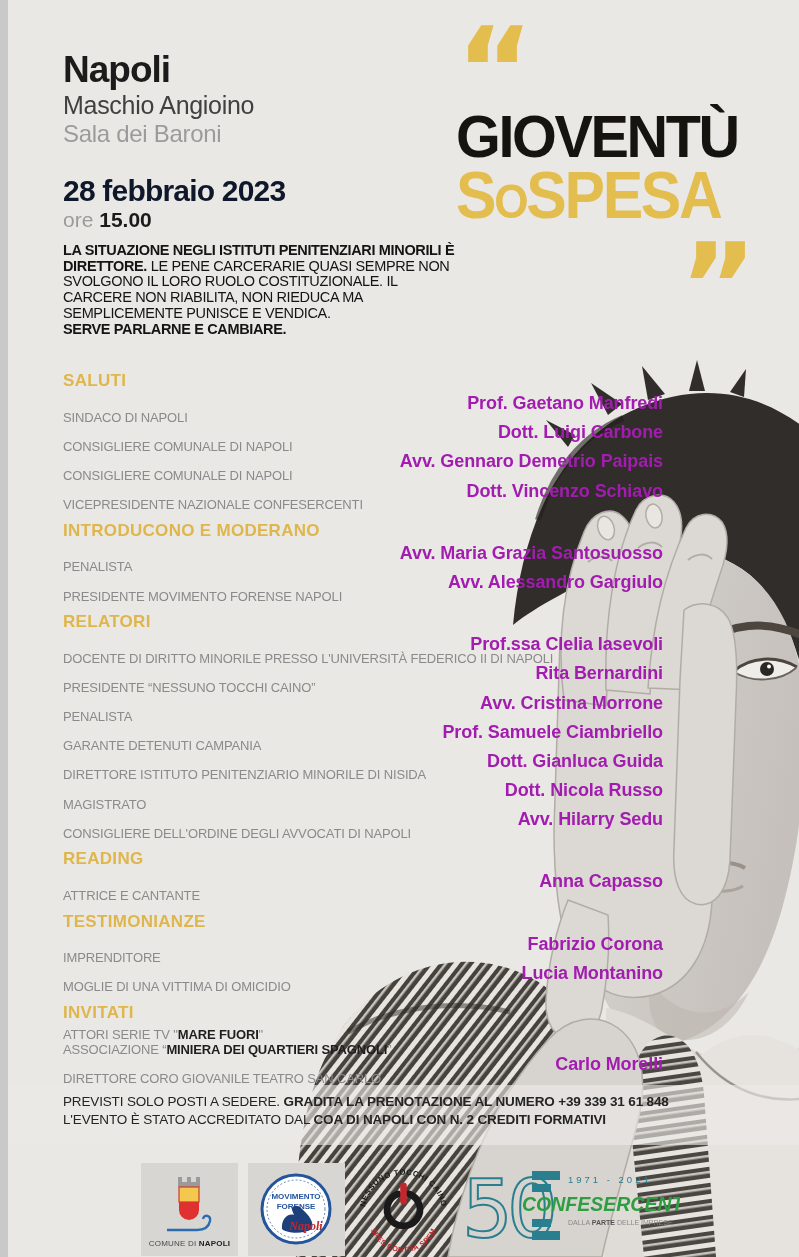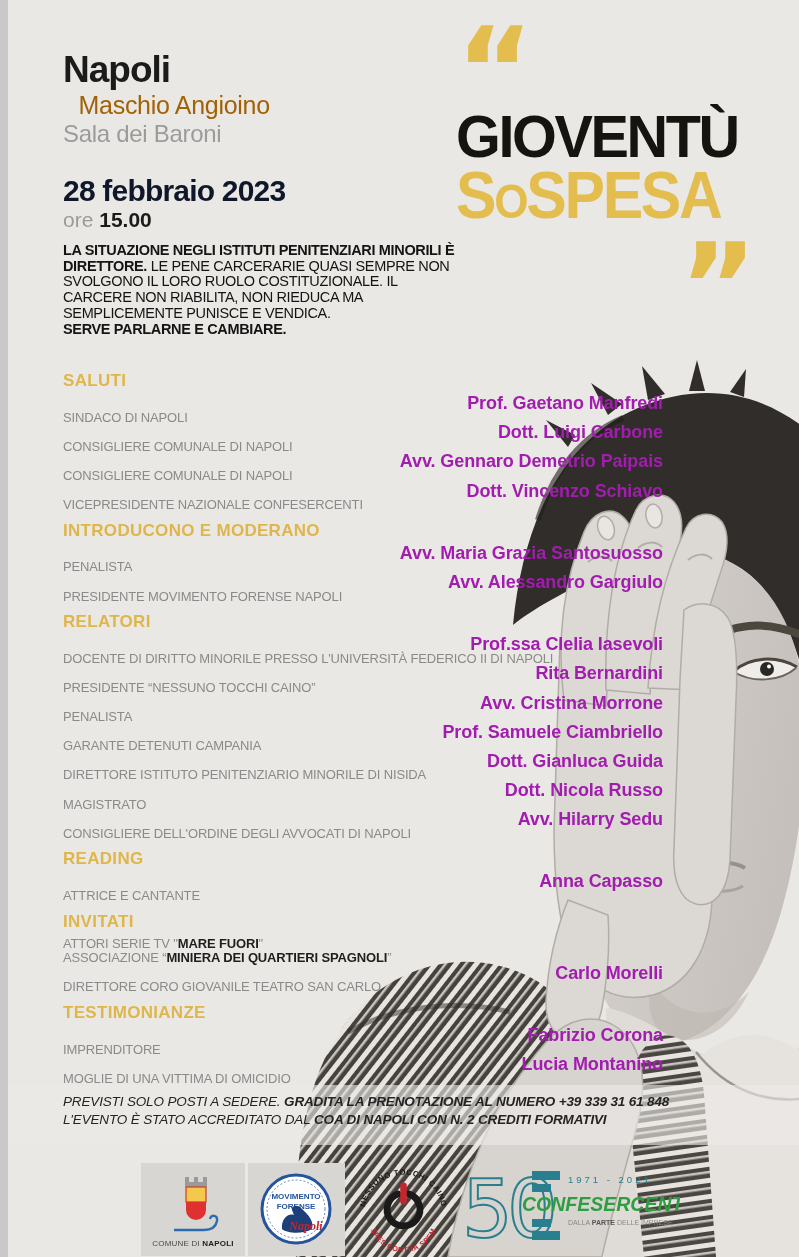--- a/index.html
+++ b/index.html
@@ -4,21 +4,21 @@
 <style>
   html,body{margin:0;padding:0;background:#c9c9c9;}
   .poster{position:relative;width:799px;height:1257px;background:#eae8e5;overflow:hidden;
           font-family:"Liberation Sans",sans-serif;margin-left:8px;-webkit-font-smoothing:antialiased;}
   .layer{position:absolute;z-index:3;}
   svg.portrait{position:absolute;left:0;top:0;z-index:1;}
 
   
   .loc{left:55px;top:50px;}
   .city{font-size:37px;font-weight:bold;color:#1b1b1b;letter-spacing:-1px;line-height:40px;}
-  .venue{font-size:25px;color:#a16207;line-height:29px;margin-top:1px;letter-spacing:-0.3px;text-align:center;}
+  .venue{font-size:25px;color:#404040;line-height:29px;margin-top:1px;letter-spacing:-0.3px;}
   .room{font-size:24px;color:#9b9b9b;line-height:28px;letter-spacing:-0.3px;}
   .date{font-size:30px;font-weight:bold;color:#0f172a;margin-top:27px;letter-spacing:-0.8px;line-height:32px;}
   .time{font-size:21px;line-height:24px;margin-top:1px;color:#1b1b1b;}
   .time .ore{color:#9b9b9b;font-weight:normal;}
   .time .hr{font-weight:bold;}
 
   
   .title{left:448px;top:30px;width:335px;}
   .qopen{color:#e4bd4f;font-size:118px;font-weight:bold;line-height:80px;height:78px;
          font-family:"DejaVu Sans",sans-serif;letter-spacing:-6px;}
@@ -38,21 +38,21 @@
   
   .cols{left:55px;top:371px;width:600px;}
   .sec{margin-bottom:8px;}
   .sec-h{font-size:17px;font-weight:bold;color:#dfb64b;letter-spacing:0.3px;line-height:20px;margin:0 0 5px 0;}
   .pname{font-size:18px;font-weight:bold;color:#a21caf;line-height:14.6px;letter-spacing:-0.1px;text-align:right;}
   .prole{font-size:13px;color:#8a8a8a;line-height:14.6px;letter-spacing:-0.15px;}
   .prole b{color:#1e1e1e;font-weight:bold;}
 
   
   .band{position:absolute;left:0;top:1085px;width:799px;height:60px;background:rgba(236,234,231,0.62);z-index:2;}
-  .note{left:55px;top:1093px;width:720px;font-size:13.5px;line-height:17.5px;color:#242424;letter-spacing:-0.15px;font-style:italic;}
+  .note{left:55px;top:1093px;width:720px;font-size:13.5px;line-height:17.5px;color:#242424;letter-spacing:-0.15px;}
   .note b{font-weight:bold;}
 
   
   .tile{position:absolute;top:1163px;width:97px;height:93px;background:#d8d6d3;z-index:3;}
   .tile.clear{background:transparent;}
   .logo-caption{position:absolute;left:0;right:0;bottom:8px;text-align:center;font-size:8px;
                 color:#4a4a4a;letter-spacing:0.2px;}
   .logo-caption b{color:#222;}
 </style>
 </head>
@@ -215,46 +215,46 @@
 
     <section class="sec">
       <h2 class="sec-h">READING</h2>
       <div>
         <div class="pname">Anna Capasso</div>
         <div class="prole">ATTRICE E CANTANTE</div>
       </div>
     </section>
 
     <section class="sec">
-      <h2 class="sec-h">INVITATI</h2>
-      <div class="prole"><span>ATTORI SERIE TV "</span><b>MARE FUORI</b><span>"</span></div>
-      <div class="prole"><span>ASSOCIAZIONE “</span><b>MINIERA DEI QUARTIERI SPAGNOLI</b><span>”</span></div>
-      <div>
-        <div class="pname">Carlo Morelli</div>
-        <div class="prole">DIRETTORE CORO GIOVANILE TEATRO SAN CARLO</div>
-      </div>
-    </section>
-
-    <section class="sec">
       <h2 class="sec-h">TESTIMONIANZE</h2>
       <div>
         <div class="pname">Fabrizio Corona</div>
         <div class="prole">IMPRENDITORE</div>
         <div class="pname">Lucia Montanino</div>
         <div class="prole">MOGLIE DI UNA VITTIMA DI OMICIDIO</div>
       </div>
     </section>
+
+    <section class="sec">
+      <h2 class="sec-h">INVITATI</h2>
+      <div class="prole"><span>ATTORI SERIE TV "</span><b>MARE FUORI</b><span>"</span></div>
+      <div class="prole"><span>ASSOCIAZIONE “</span><b>MINIERA DEI QUARTIERI SPAGNOLI</b><span>”</span></div>
+      <div>
+        <div class="pname">Carlo Morelli</div>
+        <div class="prole">DIRETTORE CORO GIOVANILE TEATRO SAN CARLO</div>
+      </div>
+    </section>
   </div>
 
   <div class="layer note">
     <div><span>PREVISTI SOLO POSTI A SEDERE. </span><b>GRADITA LA PRENOTAZIONE AL NUMERO </b><b>+39 339 31 61 848</b></div>
     <div><span>L'EVENTO È STATO ACCREDITATO DAL </span><b>COA DI NAPOLI CON N. 2 CREDITI FORMATIVI</b></div>
   </div>
 
-  <div class="tile" style="left:133px;padding-left:7px;">
+  <div class="tile" style="left:133px;">
     <svg width="97" height="93" viewBox="0 0 97 75">
       <g stroke="none">
         <rect x="37" y="10" width="22" height="5" fill="#9a9a9a"></rect>
         <rect x="37" y="5" width="4" height="6" fill="#9a9a9a"></rect>
         <rect x="46" y="5" width="4" height="6" fill="#9a9a9a"></rect>
         <rect x="55" y="5" width="4" height="6" fill="#9a9a9a"></rect>
         <rect x="38" y="15" width="20" height="15" fill="#f2c94c" stroke="#d23a2e" stroke-width="1.2"></rect>
         <path d="M 38 30 h 20 v 8 a 10 10 0 0 1 -20 0 Z" fill="#e03131"></path>
         <path d="M 26 58 L 56 58 C 64 58 68 54 69 49 C 70 43 63 42 62 47" fill="none" stroke="#2b6cb0" stroke-width="2.4"></path>
       </g>

